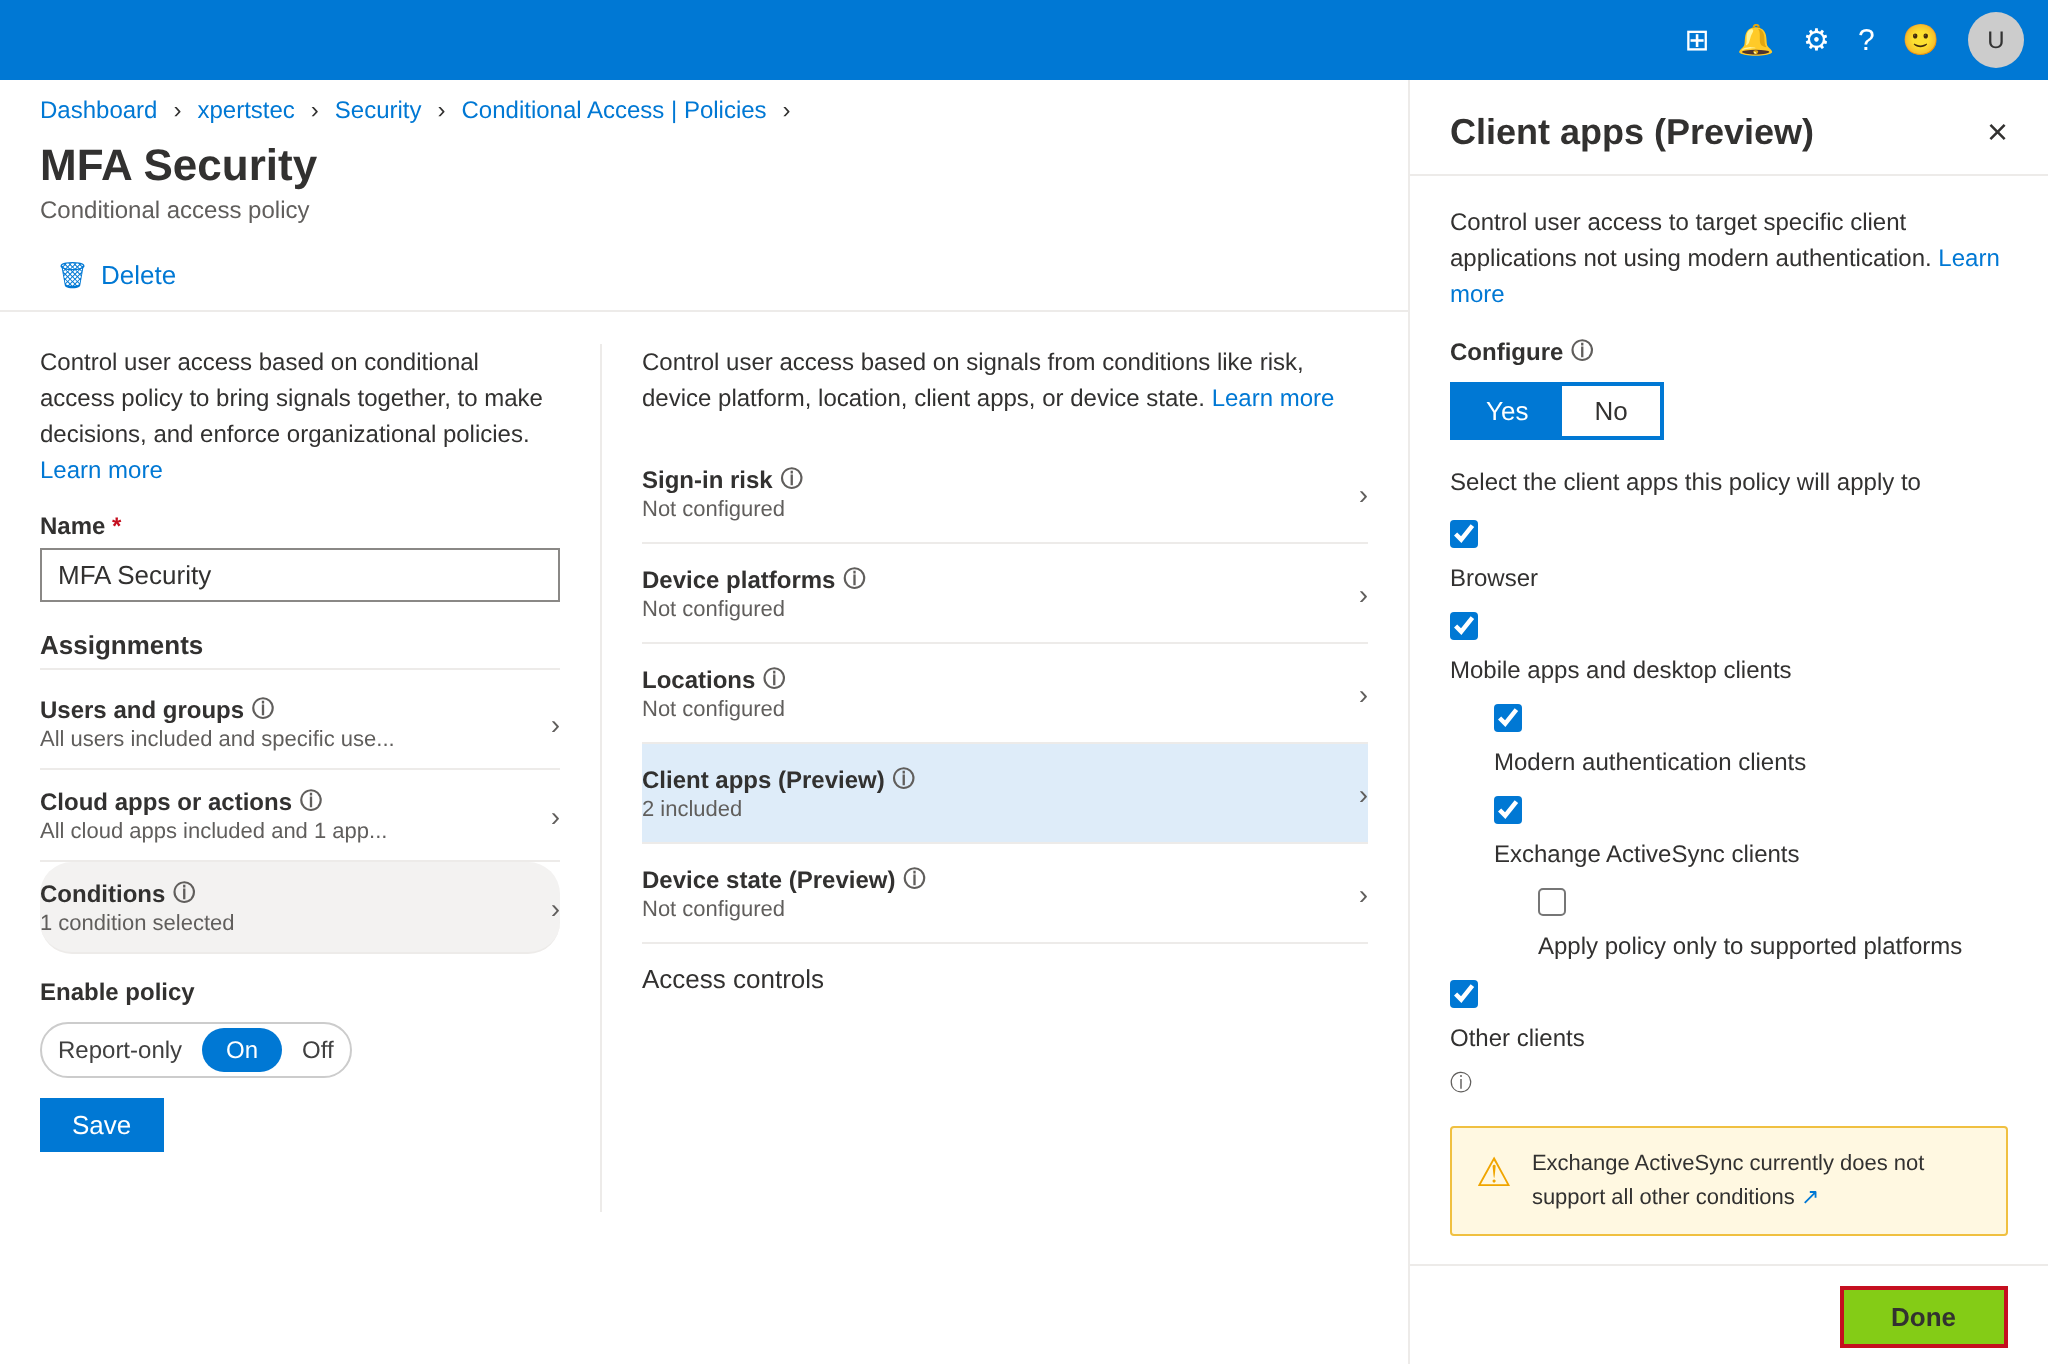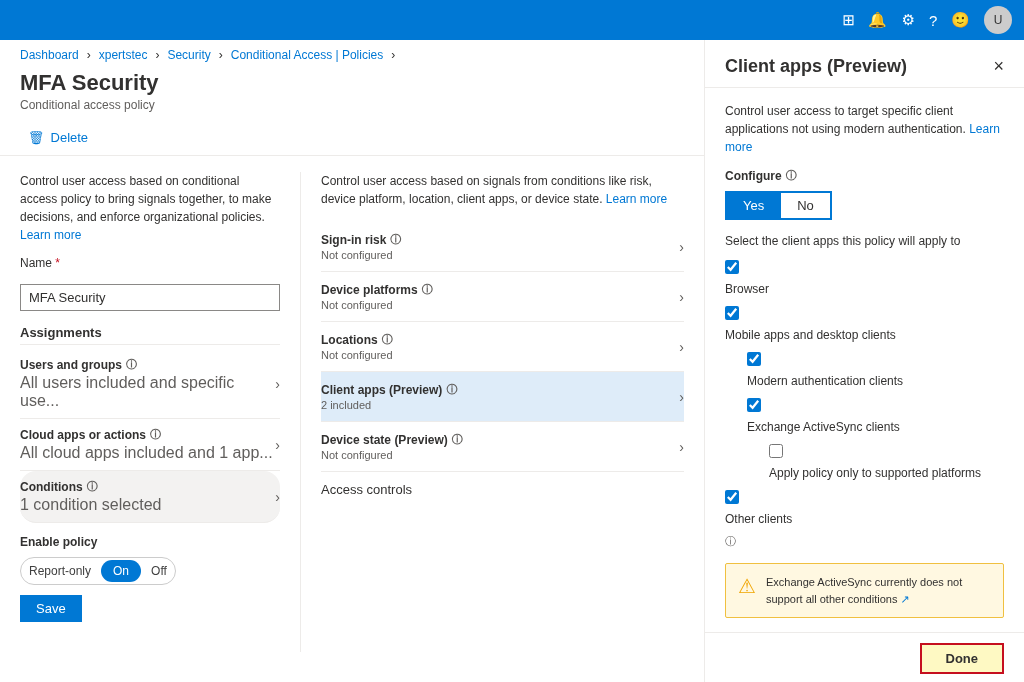--- a/index.html
+++ b/index.html
@@ -42,32 +42,32 @@
     
     .two-col { display: flex; gap: 0; padding: 16px 20px 0; }
     .col-left { flex: 0 0 280px; padding-right: 20px; }
     .col-right { flex: 1; border-left: 1px solid #edebe9; padding-left: 20px; }
 
     
     .desc-text { font-size: 12px; color: #323130; line-height: 1.5; margin-bottom: 12px; }
     .desc-text a { color: #0078d4; text-decoration: none; cursor: pointer; }
 
     
-    .field-label { font-size: 12px; font-weight: 400; margin-bottom: 14px; margin-top: 12px; }
+    .field-label { font-size: 12px; font-weight: 700; margin-bottom: 4px; margin-top: 12px; }
     .field-label .required { color: #c50f1f; }
     .text-input { width: 100%; border: 1px solid #8a8886; padding: 5px 8px; font-size: 13px; color: #323130; background: #fff; }
 
     
     .section-label { font-size: 13px; font-weight: 600; color: #323130; margin: 14px 0 4px; border-bottom: 1px solid #edebe9; padding-bottom: 4px; }
 
     
     .assignment-row { display: flex; align-items: center; justify-content: space-between; padding: 8px 0; border-bottom: 1px solid #edebe9; cursor: pointer; }
     .assignment-row-content { flex: 1; }
     .assignment-row-title { font-size: 12px; font-weight: 600; color: #323130; display: flex; align-items: center; gap: 4px; }
-    .assignment-row-subtitle { font-size: 16px; color: #605e5c; margin-top: 2px; }
+    .assignment-row-subtitle { font-size: 11px; color: #605e5c; margin-top: 2px; }
     .assignment-row-chevron { color: #605e5c; font-size: 14px; }
 
     .conditions-row { display: flex; align-items: center; justify-content: space-between; padding: 8px 0 8px 0; border-bottom: 1px solid #edebe9; cursor: pointer; background: #f3f2f1; border-radius: 16px; }
     .conditions-row-content { flex: 1; }
 
     .info-icon { font-size: 11px; color: #605e5c; cursor: pointer; }
 
     
     .enable-section { padding: 12px 0 0; }
     .enable-label { font-size: 12px; font-weight: 600; margin-bottom: 8px; }
@@ -110,21 +110,21 @@
     .checkbox-item label { font-size: 12px; color: #323130; cursor: pointer; font-weight: 500; }
 
     .checkbox-group { margin-left: 22px; }
 
     .warning-box { display: flex; align-items: flex-start; gap: 10px; background: #fff8e1; border: 1px solid #f0c040; padding: 10px 12px; margin-top: 14px; border-radius: 2px; }
     .warning-icon { font-size: 20px; color: #f0a500; flex-shrink: 0; }
     .warning-text { font-size: 11px; color: #323130; line-height: 1.5; flex: 1; }
     .warning-link { color: #0078d4; cursor: pointer; }
 
     .panel-footer { padding: 10px 20px; border-top: 1px solid #edebe9; display: flex; justify-content: flex-end; }
-    .done-btn { background: #fef9c3; color: #323130; border: 2px solid #c50f1f; padding: 6px 24px; font-size: 13px; cursor: pointer; font-weight: 600; }
+    .done-btn { background: #84cc16; color: #323130; border: 2px solid #c50f1f; padding: 6px 24px; font-size: 13px; cursor: pointer; font-weight: 600; }
 
     .col-right-desc { font-size: 12px; color: #323130; margin-bottom: 14px; line-height: 1.5; }
     .col-right-desc a { color: #0078d4; }
 
     .access-controls-label { font-size: 13px; color: #323130; margin-top: 10px; font-weight: 400; }
 
     
     .bottom-space { height: 30px; }
   </style>
 </head>

